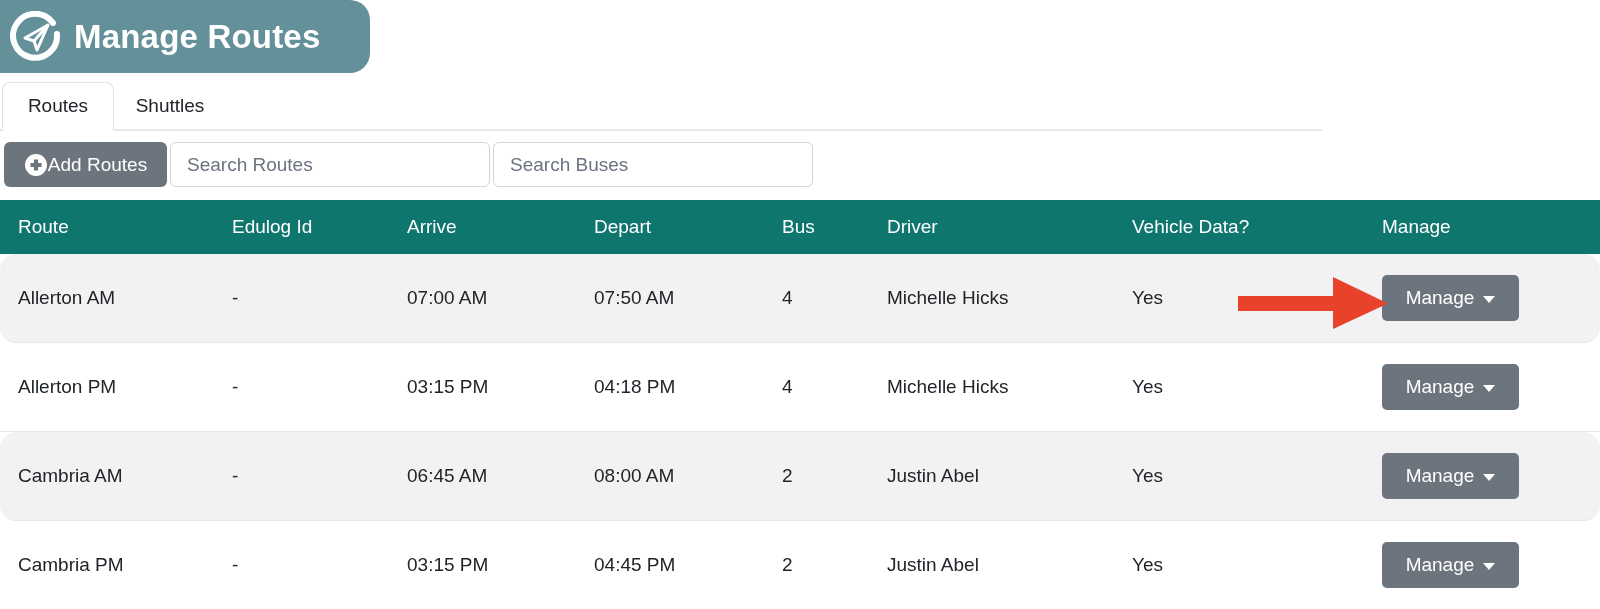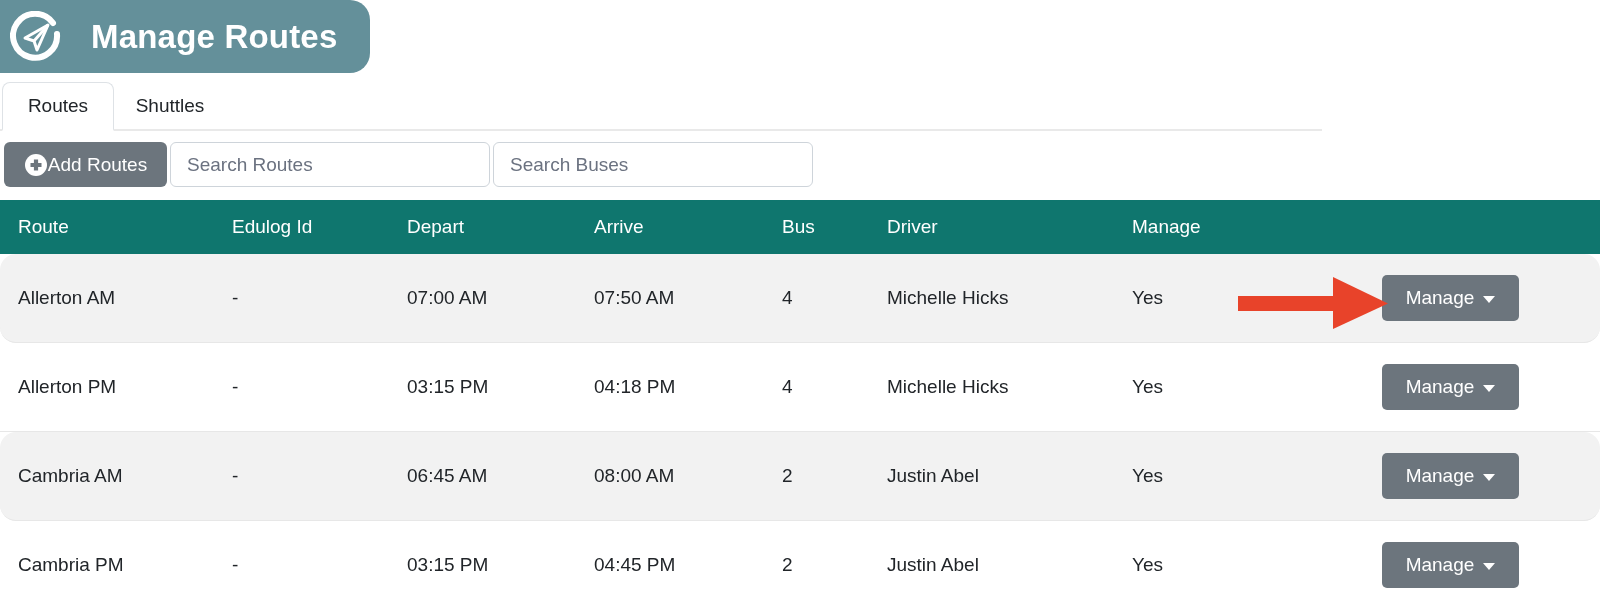--- a/index.html
+++ b/index.html
@@ -2,21 +2,21 @@
 <html><head>
 <meta charset="utf-8">
 <style>
   * { margin: 0; padding: 0; box-sizing: border-box; }
   html, body { width: 1600px; height: 609px; overflow: hidden; background: #fff;
     font-family: "Liberation Sans", sans-serif; color: #212529; }
 
   
   .app-header { position: absolute; top: 0; left: 0; width: 370px; height: 73px;
     background: #64909a; border-radius: 0 20px 20px 0;
-    display: flex; align-items: center; gap: 29px; padding-left: 10px; }
+    display: flex; align-items: center; gap: 12px; padding-left: 10px; }
   .app-header h1 { color: #fff; font-size: 33px; font-weight: bold; letter-spacing: .2px; }
   .logo { width: 52px; height: 52px; flex: 0 0 auto; }
 
   
   .tabs { position: absolute; top: 82px; left: 0; width: 1322px; height: 49px;
     border-bottom: 2px solid #e9e9e9; display: flex; align-items: stretch; }
   .tab { font-size: 19px; display: flex; align-items: center; justify-content: center;
     width: 112px; cursor: pointer; color: #212529; }
   .tab.active { background: #fff; border: 1px solid #dee2e6; border-bottom: 2px solid #fff;
     border-radius: 8px 8px 0 0; margin-bottom: -2px; margin-left: 2px; }
@@ -82,24 +82,25 @@
     <span>Add Routes</span>
   </button>
   <input class="search-input" type="text" placeholder="Search Routes" style="">
   <input class="search-input" type="text" placeholder="Search Buses" style="">
 </div>
 
 <div class="table">
   <div class="trow thead">
     <div class="cell first">Route</div>
     <div class="cell">Edulog Id</div>
+    <div class="cell">Arrive</div>
     <div class="cell">Depart</div>
-    <div class="cell">Arrive</div>
     <div class="cell">Bus</div>
     <div class="cell">Driver</div>
+    <div class="cell">Vehicle Data?</div>
     <div class="cell">Manage</div>
   </div>
   <div class="tbody">
       <div class="trow striped">
     <div class="cell first">Allerton AM</div>
     <div class="cell">-</div>
     <div class="cell">07:00 AM</div>
     <div class="cell">07:50 AM</div>
     <div class="cell">4</div>
     <div class="cell">Michelle Hicks</div>

